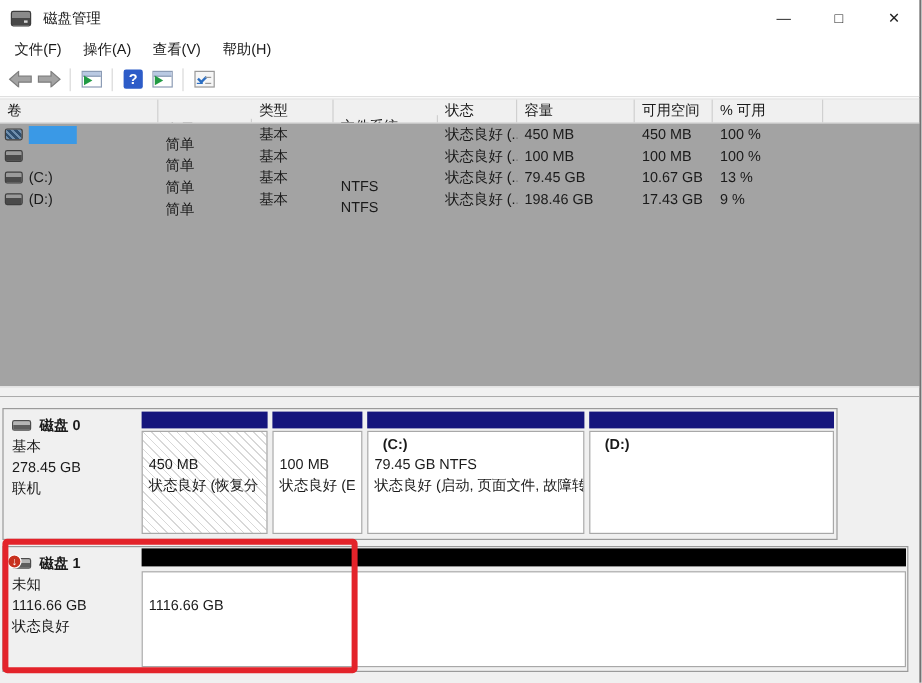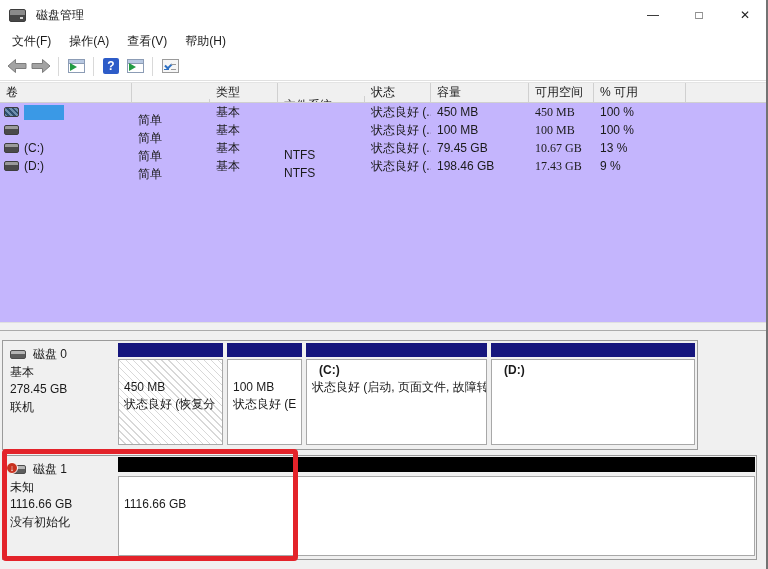--- a/index.html
+++ b/index.html
@@ -29,38 +29,38 @@
   .win-ico::before { content:""; position:absolute; left:0; top:0; right:0; height:3px; background:#b9c9e2; border-bottom:1px solid #8c9cb5; }
   .win-ico::after { content:""; position:absolute; left:1px; bottom:1px; width:0; height:0;
     border-top:4px solid transparent; border-bottom:4px solid transparent; border-left:7px solid #229b44; }
   .help-ico { width:16px; height:16px; background:#2d5cc8; color:#fff; font-weight:bold; font-size:12px; line-height:16px; text-align:center; border-radius:2px; }
   .props-ico { position:relative; width:17px; height:14px; background:#f6f6f6; border:1px solid #9a9a9a; }
   .props-ico::before { content:""; position:absolute; left:2px; top:3px; width:5px; height:3px; border-left:2px solid #2d6fc2; border-bottom:2px solid #2d6fc2; transform:rotate(-45deg); }
   .props-ico::after { content:""; position:absolute; right:2px; top:4px; width:5px; height:1px; background:#9a9a9a; box-shadow:0 5px 0 #9a9a9a, -7px 5px 0 #2d6fc2; }
   
   .list-header { position:absolute; left:0; top:82px; width:768px; height:21px; display:flex; background:#f0f0f0; border-top:1px solid #e4e4e4; border-bottom:1px solid #d0d0d0; }
   .hcell { padding-left:6px; line-height:19px; border-right:1px solid #d0d0d0; overflow:hidden; white-space:nowrap; }
-  .c0{width:132px;} .c1{width:78px;margin-top:16px;} .c2{width:68px;font-family:Liberation Serif, serif;} .c3{width:87px;margin-top:13px;} .c4{width:66px;} .c5{width:98px;} .c6{width:65px;font-family:Liberation Serif, serif;} .c7{width:92px;} .c8{flex:1; border-right:none;}
-  
-  .list-body { position:absolute; left:0; top:103px; width:768px; height:219px; background:#c4b5fd; }
+  .c0{width:132px;} .c1{width:78px;margin-top:16px;} .c2{width:68px;font-family:Liberation Serif, serif;} .c3{width:87px;margin-top:13px;} .c4{width:66px;} .c5{width:98px;} .c6{width:65px;} .c7{width:92px;} .c8{flex:1; border-right:none;}
+  
+  .list-body { position:absolute; left:0; top:103px; width:768px; height:219px; background:#a3a3a3; }
   .vrow { display:flex; height:18px; align-items:center; }
   .vcell { padding-left:6px; overflow:hidden; white-space:nowrap; }
   .vol-name-cell { display:flex; align-items:center; padding-left:4px; }
   .vol-icon { width:15px; height:10px; flex:0 0 15px; margin-right:5px; background:linear-gradient(#9a9a9a 0 40%, #4a4a4a 40% 100%); border-radius:2px; border:1px solid #3e3e3e; }
   .vol-icon.hatched { background:repeating-linear-gradient(45deg,#6f8fae 0 2px,#2f4f6f 2px 4px); }
   .sel-box { width:40px; height:15px; background:#3a99e6; }
   
   .splitter { position:absolute; left:0; top:322px; width:768px; height:9px; background:#f1f1f1; border-top:1px solid #e0e0e0; border-bottom:1px solid #ababab; }
   
   .graph { position:absolute; left:0; top:331px; width:768px; height:238px; background:#f0f0f0; }
   .disk-box { position:absolute; background:#f0f0f0; border:1px solid #9a9a9a; }
   .disk0-box { left:2px; top:340px; width:696px; height:110px; }
   .disk1-box { left:2px; top:455px; width:755px; height:105px; }
   .disk-label { position:absolute; left:10px; line-height:17.5px; }
-  .disk-label .dl-title { font-weight:normal; display:flex; align-items:center; }
+  .disk-label .dl-title { font-weight:bold; display:flex; align-items:center; }
   .hdd-icon { position:relative; display:inline-block; width:16px; height:9px; margin-right:7px;
     background:linear-gradient(#b5b5b5 0 45%, #5d5d5d 45% 100%); border:1px solid #4c4c4c; border-radius:2px; }
   .no-init-badge { position:absolute; left:-5px; top:-4px; width:12px; height:12px; background:#c8311f; border:1px solid #fff; border-radius:50%; color:#fff; font-size:9px; line-height:11px; text-align:center; }
   .no-init-badge::after { content:"\2193"; }
   
   .part { position:absolute; top:342px; height:106px; }
   .pbar { height:14px; margin:1px; background:#15157d; }
   .pbody { position:absolute; left:1px; right:1px; top:17px; bottom:3px; background:#fff; border:1px solid #a8a8a8; overflow:hidden; white-space:nowrap; line-height:17px; padding-top:2px; }
   .pbody.hatched { background:repeating-linear-gradient(45deg,#ffffff 0 4px,#d8d8d8 4px 5px); }
   .pname { font-weight:bold; padding-left:12px; height:17px; }
@@ -222,20 +222,21 @@
       <div class="pname"></div>
       <div class="pline">100 MB</div>
       <div class="pline">状态良好 (E</div>
     </div>
   </div>
 
   <div class="part" style="left:305px;width:183px;">
     <div class="pbar"></div>
     <div class="pbody">
       <div class="pname">(C:)</div>
+      <div class="pline">79.45 GB NTFS</div>
       <div class="pline">状态良好 (启动, 页面文件, 故障转</div>
     </div>
   </div>
 
   <div class="part" style="left:490px;width:206px;">
     <div class="pbar"></div>
     <div class="pbody">
       <div class="pname">(D:)</div>
     </div>
   </div>
@@ -243,21 +244,21 @@
   <div class="disk-box disk1-box"></div>
   <div class="disk-label" style="top:461px;">
     <div class="dl-title">
       <span class="hdd-icon">
           <span class="no-init-badge"></span>
         </span>
       <span>磁盘 1</span>
     </div>
     <div>未知</div>
     <div>1116.66 GB</div>
-    <div>没有初始化</div>
+    <div>状态良好</div>
   </div>
 
   <div class="part disk1" style="left:117px;width:639px;">
     <div class="pbar"></div>
     <div class="pbody">
       <div class="pname"></div>
       <div class="pline">1116.66 GB</div>
     </div>
   </div>
 

